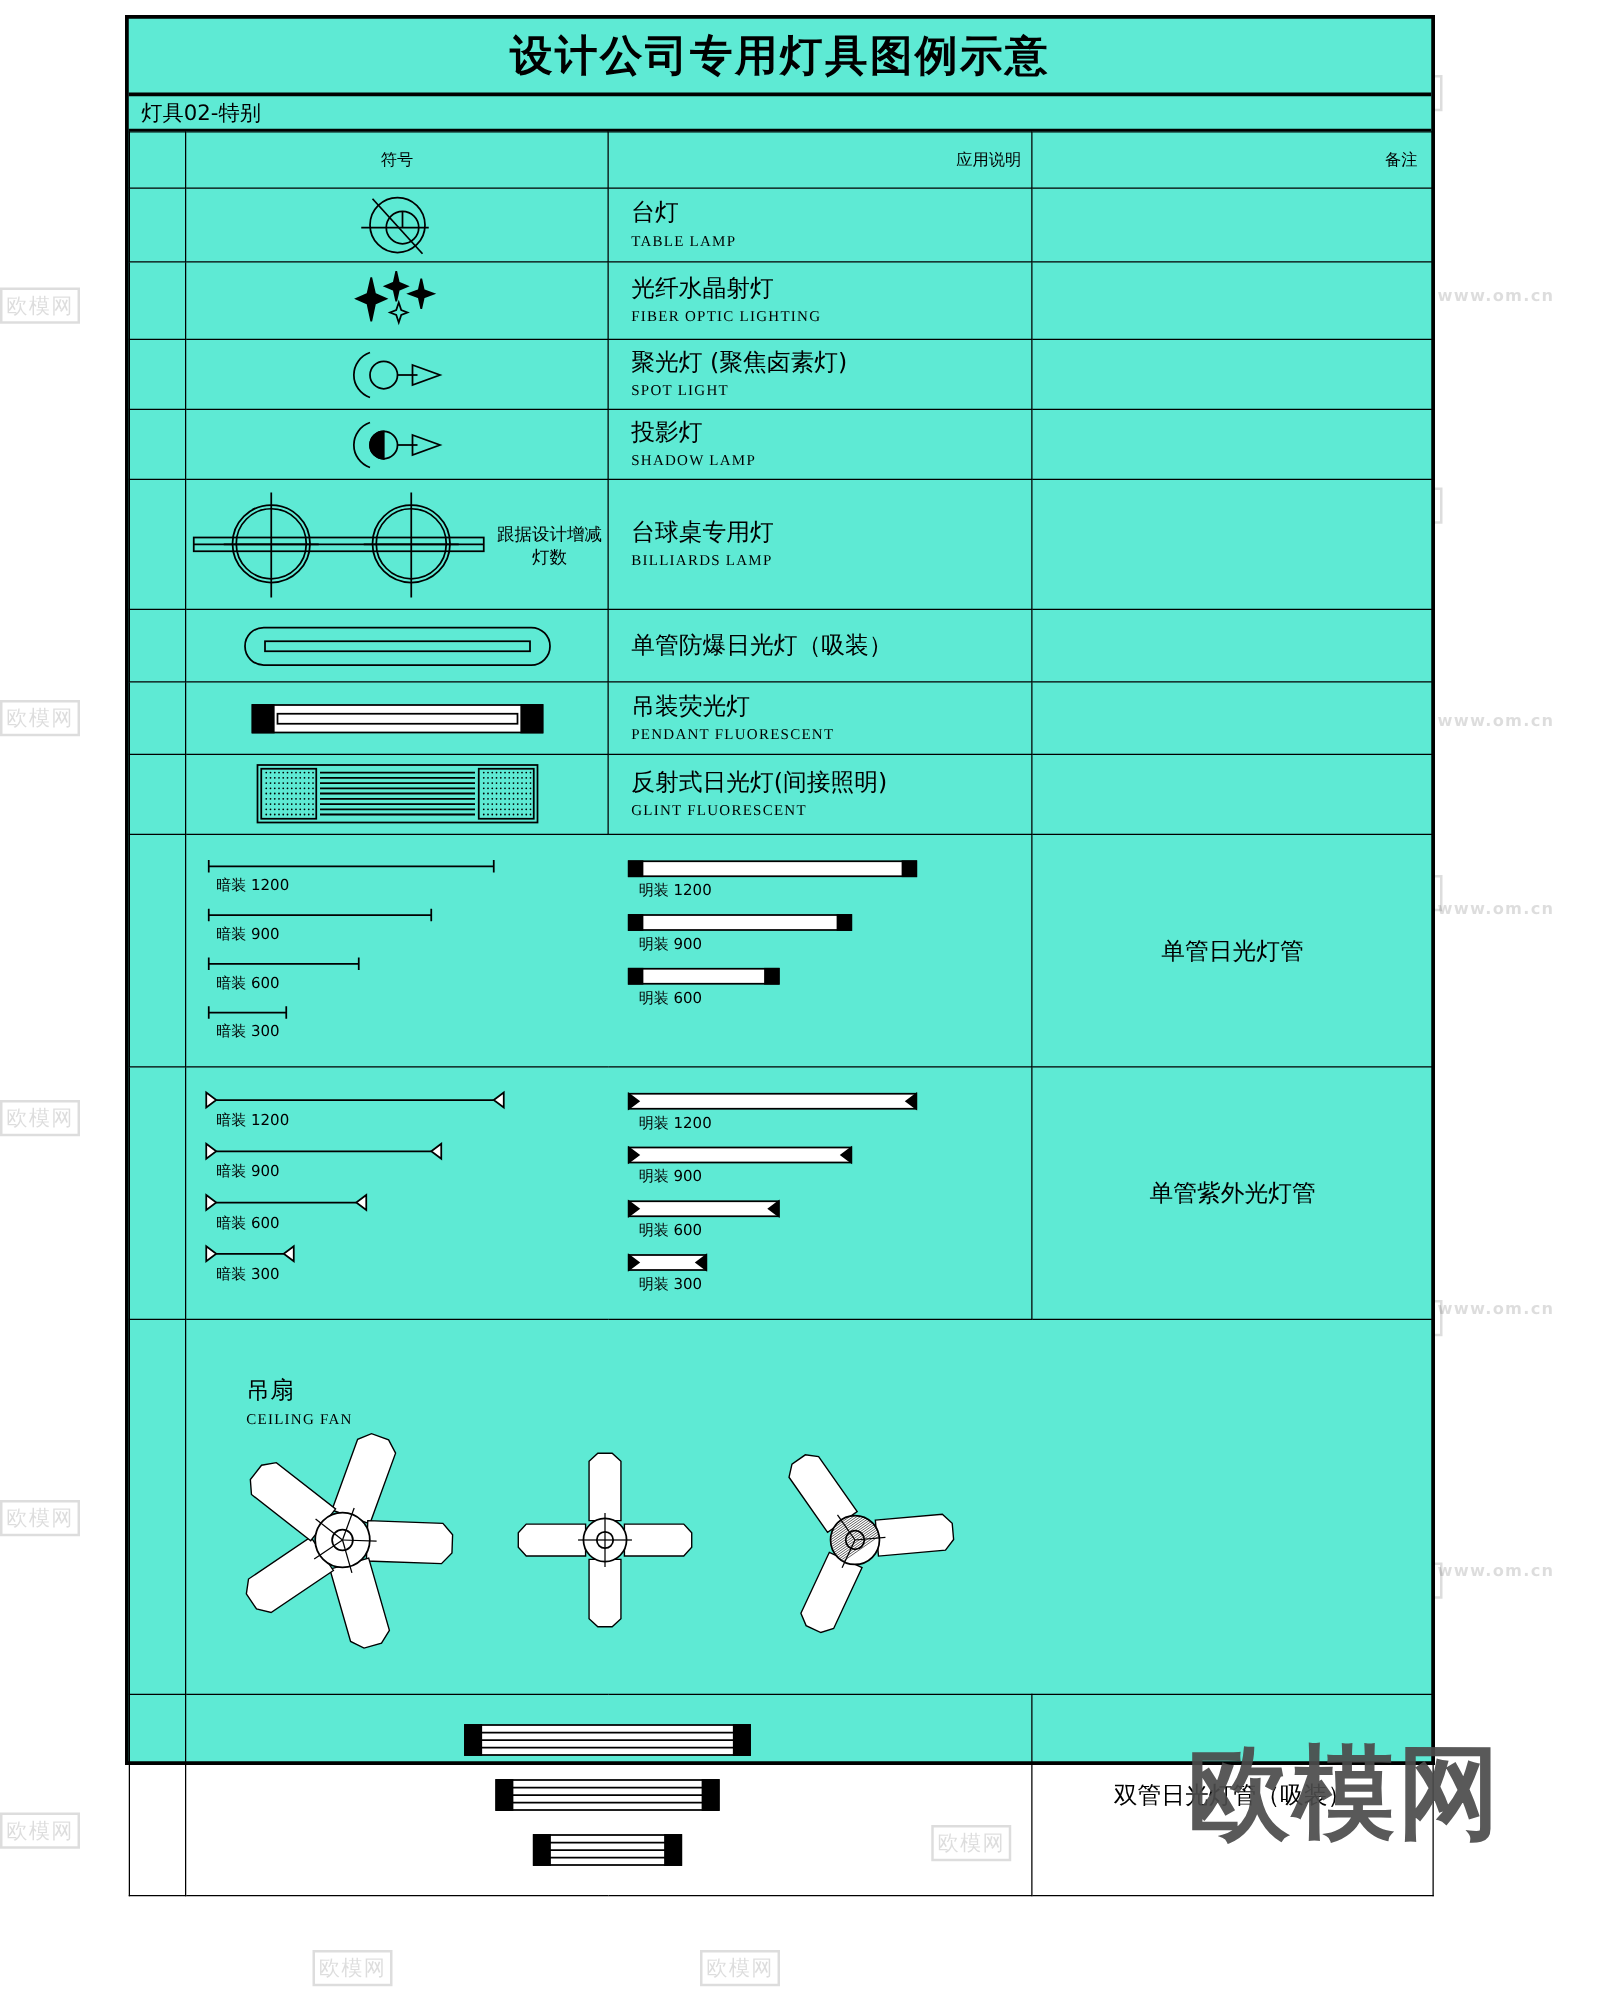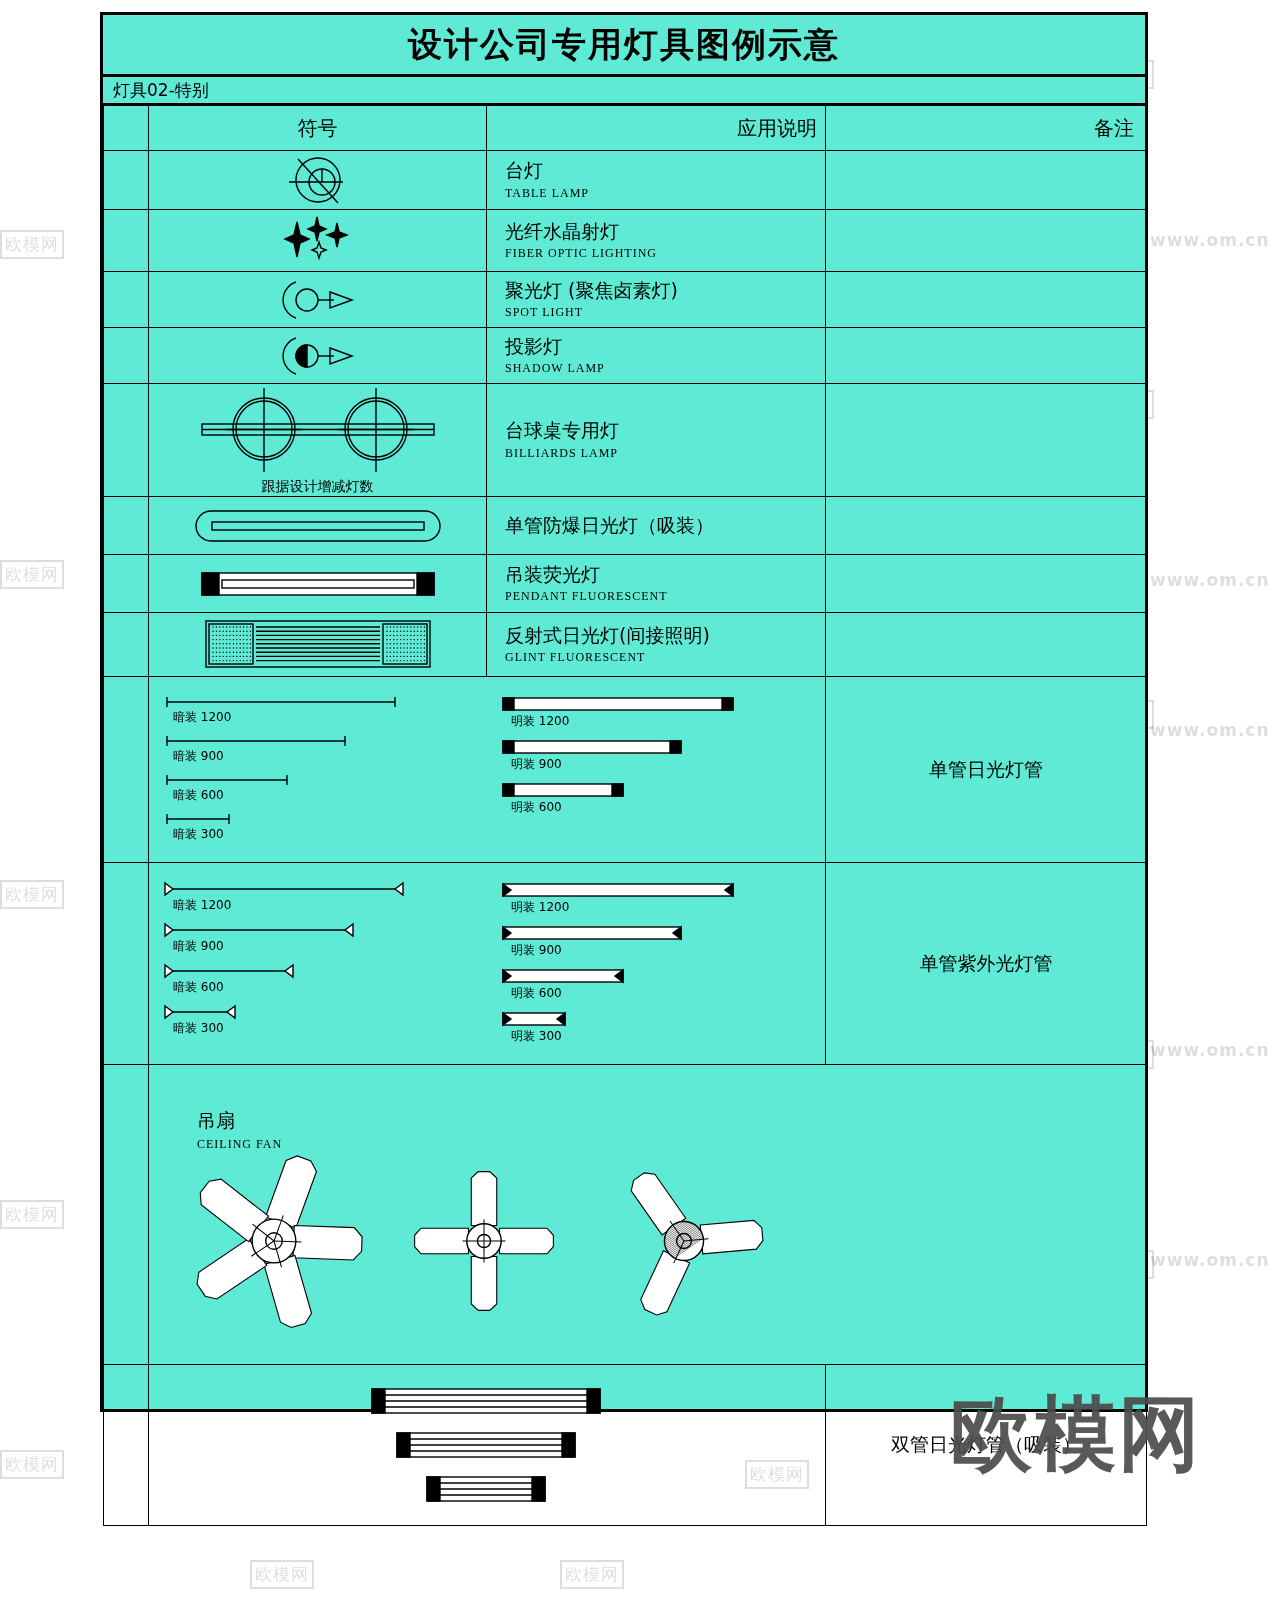--- a/index.html
+++ b/index.html
@@ -29,53 +29,53 @@
   table.legend{
     border-collapse:collapse;width:100%;table-layout:fixed;
   }
   table.legend td{
     border:1px solid #000;vertical-align:middle;padding:0;position:relative;
   }
   .c1{width:45px;}
   .c2{width:338px;}
   .c3{width:339px;}
   .c4{width:321px;}
-  .hdr td{height:44px;font-size:20px;font-family:Liberation Mono, monospace;}
+  .hdr td{height:44px;font-size:13px;font-family:Liberation Mono, monospace;}
   .hdr .h-sym{text-align:center;}
   .hdr .h-app{text-align:right;padding-right:8px;}
   .hdr .h-rem{text-align:right;padding-right:12px;}
 
   .desc{padding:4px 0 4px 18px;font-family:"DejaVu Sans",sans-serif;}
   .desc .cn{font-size:19px;line-height:1.25;white-space:nowrap;}
   .desc .en{
     font-size:12px;letter-spacing:1px;margin-top:3px;
     font-family:"Liberation Serif","DejaVu Serif",serif;white-space:nowrap;
   }
   .remark{text-align:center;font-size:19px;font-family:Liberation Sans, sans-serif;}
   .symcell{text-align:center;}
-  .symwrap{display:flex;align-items:center;justify-content:center;flex-direction:column;}
+  .symwrap{display:flex;align-items:center;justify-content:center;}
 
   .note-cn{font-size:14px;font-family:"DejaVu Sans",sans-serif;margin-top:2px;}
 
   
   .tube-flex{display:flex;}
   .tube-col{flex:1;padding:10px 0 10px 14px;box-sizing:border-box;}
   .tube-item{margin:9px 0;}
   .tube-lbl{font-size:12px;font-family:"DejaVu Sans",sans-serif;margin-top:1px;padding-left:10px;}
 
   
   .wm{
     position:absolute;color:#000;opacity:0.09;pointer-events:none;
     font-family:"DejaVu Sans",sans-serif;white-space:nowrap;user-select:none;
   }
   .wm.box{
     font-size:17px;border:2px solid #000;padding:1px 3px;letter-spacing:1px;
     opacity:0.13;
   }
-  .wm.url{font-size:17px;letter-spacing:1px;opacity:0.13;font-weight:bold;}
+  .wm.url{font-size:13px;letter-spacing:1px;opacity:0.13;font-weight:bold;}
   .wm-big{
     position:absolute;right:78px;bottom:110px;font-size:82px;font-weight:bold;
     color:#4b4b4b;opacity:0.92;letter-spacing:2px;
     font-family:"DejaVu Sans",sans-serif;pointer-events:none;
   }
   svg{display:block;overflow:visible;}
 </style>
 </head>
 <body>
 

